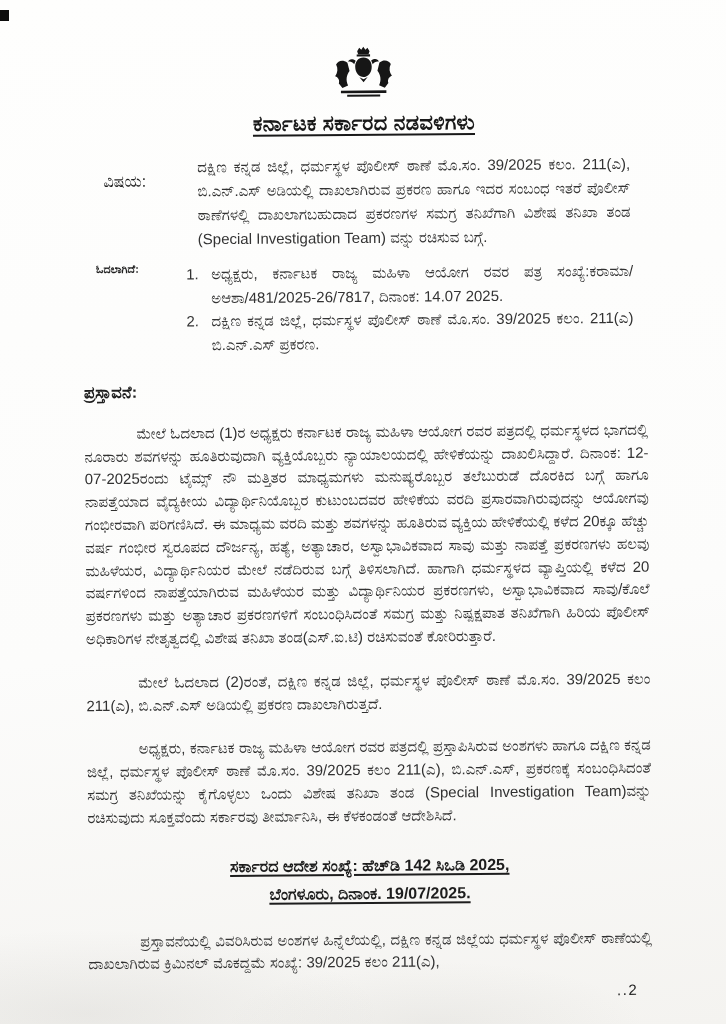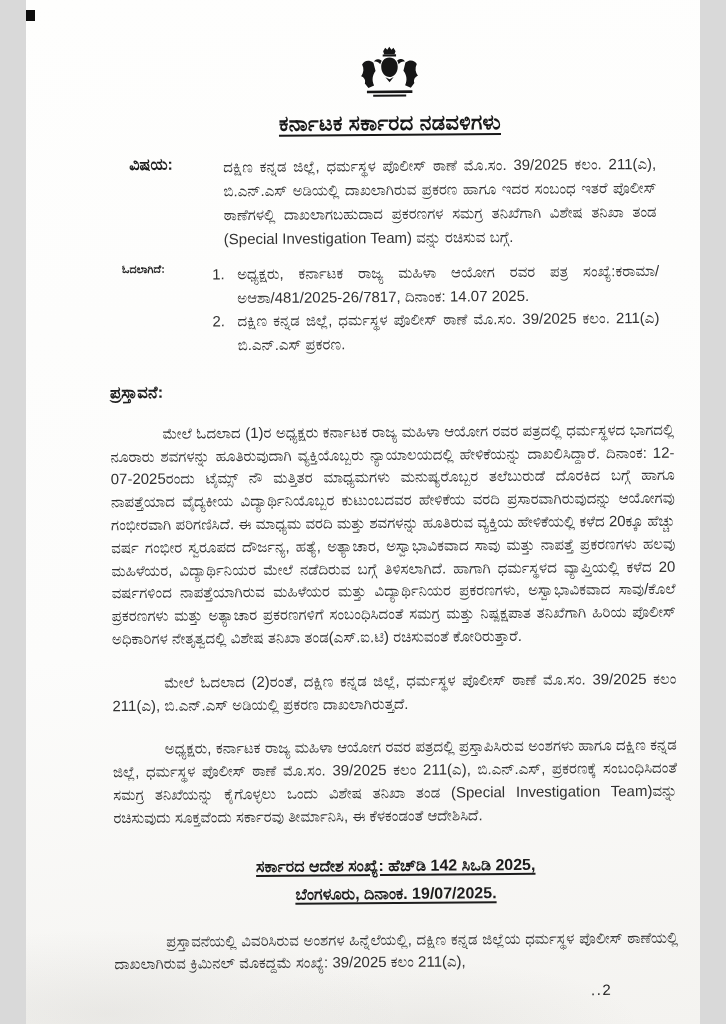--- a/index.html
+++ b/index.html
@@ -1,21 +1,21 @@
 <!DOCTYPE html>
 <html><head>
 <meta charset="utf-8">
 <style>
   * { margin:0; padding:0; box-sizing:border-box; }
   html, body { background:#d9d9d9; }
   body { font-family:"Liberation Sans", sans-serif; }
 
   .page {
     position:relative;
-    width:674px; height:1024px;
+    width:726px; height:1024px;
     margin:0 auto;
     overflow:hidden;
     color:#2d2d2d;
     background:
       radial-gradient(ellipse 420px 120px at 12% 99%, rgba(120,118,110,0.10), transparent 70%),
       radial-gradient(ellipse 300px 90px at 60% 100%, rgba(120,118,110,0.08), transparent 70%),
       linear-gradient(173deg, #fefefd 0%, #fcfcfb 60%, #f4f3f0 100%);
   }
 
   .scan-mark {
@@ -39,21 +39,21 @@
   }
   .doc-title .ul {
     text-decoration:underline;
     text-underline-offset:4px;
     text-decoration-thickness:2px;
   }
 
   .subject-row { display:flex; margin-top:19px; }
   .subject-label {
     flex:0 0 115px; padding-left:21px;
-    font-weight:bold; font-size:16px; color:#1f1f1f;
+    font-weight:normal; font-size:16px; color:#1f1f1f;margin-top:17px;
   }
   .subject-text {
     flex:0 1 433px;
     font-size:15px; line-height:1.6;
     text-align:justify; color:#333;
   }
 
   .read-row { display:flex; margin-top:11px; }
   .read-label {
     flex:0 0 103px; padding-left:13px;

